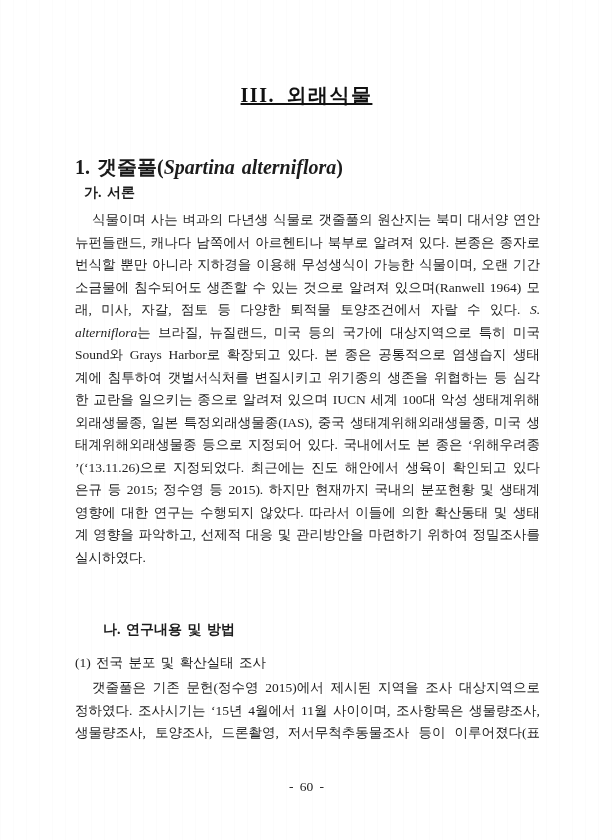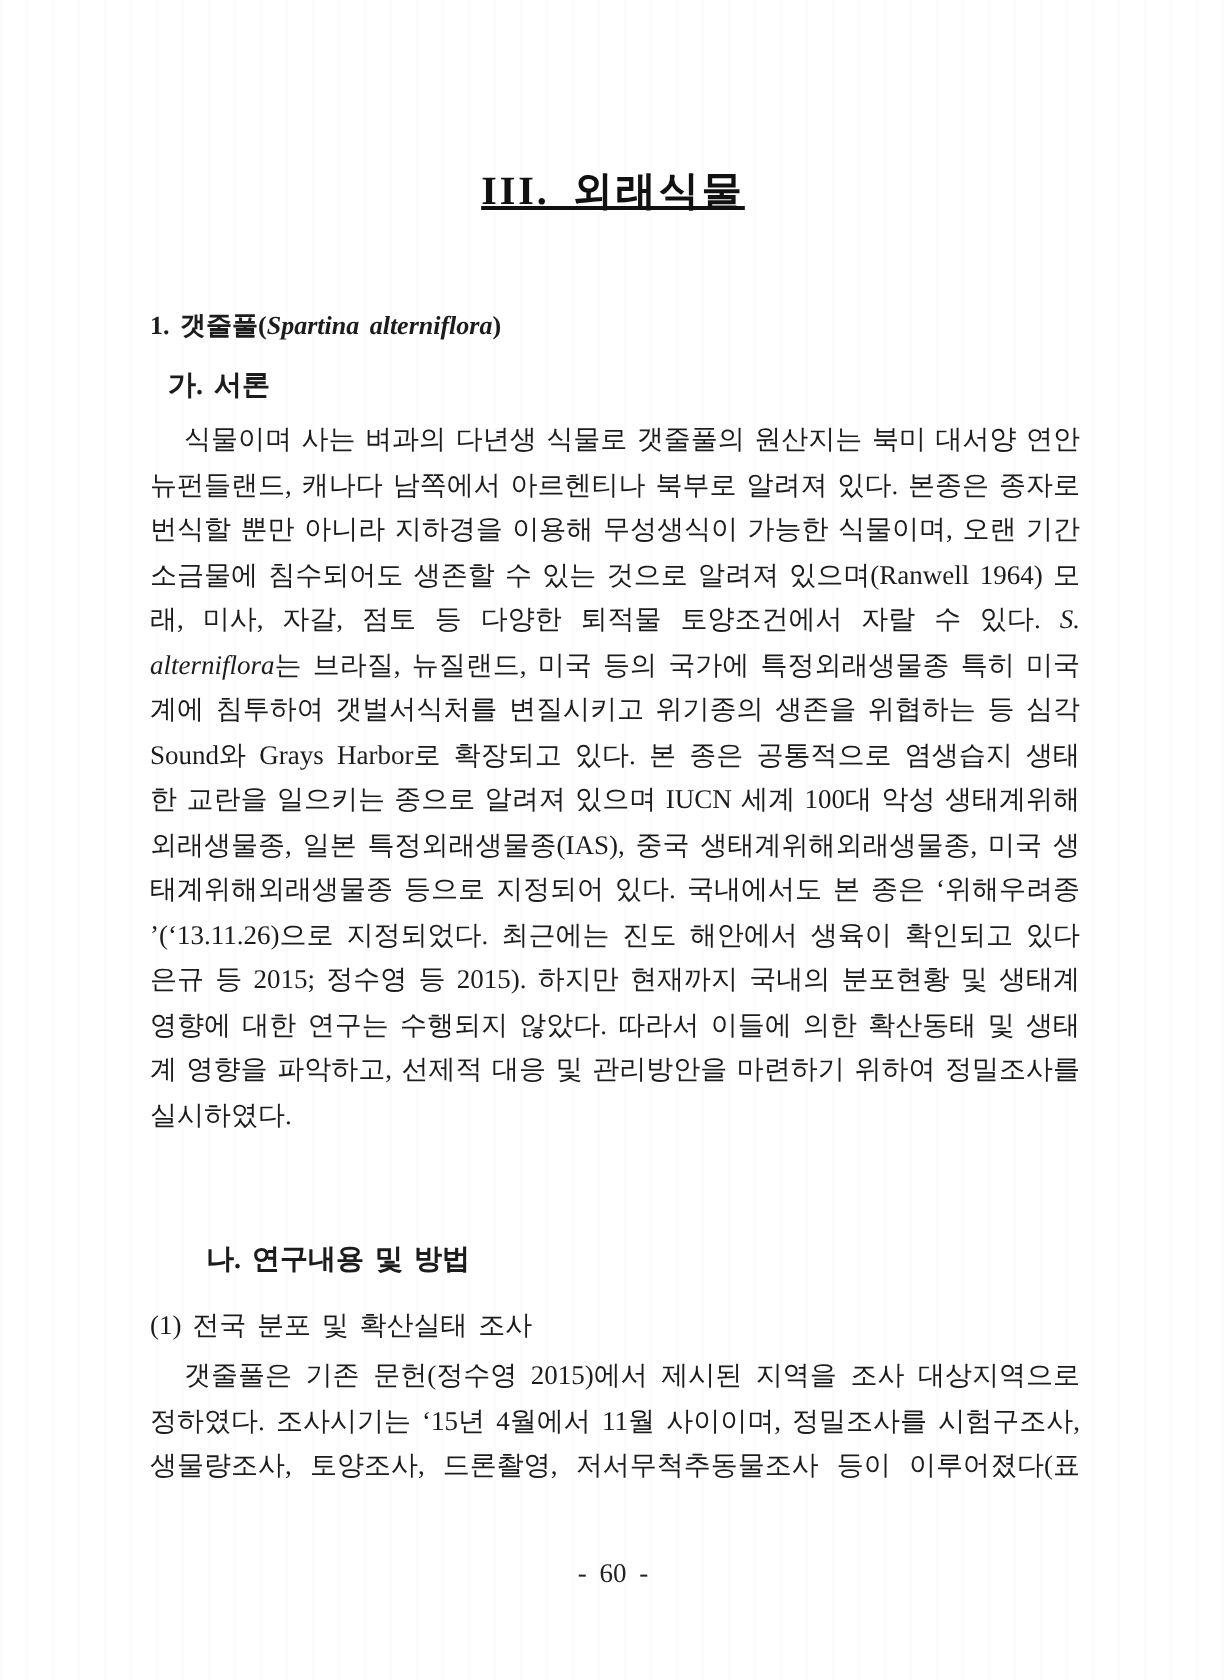--- a/index.html
+++ b/index.html
@@ -23,21 +23,21 @@
     font-size: 20px;
     font-weight: bold;
     letter-spacing: 1.5px;
     word-spacing: 5px;
     color: #111;
     text-decoration: underline;
   }
   .h-sec {
     position: absolute;
     left: 75px; top: 154px;
-    font-size: 13px;
+    font-size: 20px;
     font-weight: bold;
     word-spacing: 2px;
   }
   .it { font-style: italic; }
   .h-sub-a {
     position: absolute;
     left: 84px; top: 184px;
     font-size: 14px;
     font-weight: bold;
     word-spacing: 2px;
@@ -93,38 +93,38 @@
   <div class="h-sec"><span>1. 갯줄풀(</span><span class="it">Spartina alterniflora</span><span>)</span></div>
 
   <div class="h-sub-a">가. 서론</div>
 
   <div class="para para-intro">
       <div class="line indent"><span>식물이며 사는 벼과의 다년생 식물로 갯줄풀의 원산지는 북미 대서양 연안</span></div>
       <div class="line"><span>뉴펀들랜드, 캐나다 남쪽에서 아르헨티나 북부로 알려져 있다. 본종은 종자로</span></div>
       <div class="line"><span>번식할 뿐만 아니라 지하경을 이용해 무성생식이 가능한 식물이며, 오랜 기간</span></div>
       <div class="line"><span>소금물에 침수되어도 생존할 수 있는 것으로 알려져 있으며(Ranwell 1964) 모</span></div>
       <div class="line"><span>래, 미사, 자갈, 점토 등 다양한 퇴적물 토양조건에서 자랄 수 있다. </span><span class="it">S.</span></div>
-      <div class="line"><span class="it">alterniflora</span><span>는 브라질, 뉴질랜드, 미국 등의 국가에 특정외래생물종 특히 미국</span></div>
+      <div class="line"><span class="it">alterniflora</span><span>는 브라질, 뉴질랜드, 미국 등의 국가에 대상지역으로 특히 미국</span></div>
+      <div class="line"><span>Sound와 Grays Harbor로 확장되고 있다. 본 종은 공통적으로 염생습지 생태</span></div>
       <div class="line"><span>계에 침투하여 갯벌서식처를 변질시키고 위기종의 생존을 위협하는 등 심각</span></div>
-      <div class="line"><span>Sound와 Grays Harbor로 확장되고 있다. 본 종은 공통적으로 염생습지 생태</span></div>
       <div class="line"><span>한 교란을 일으키는 종으로 알려져 있으며 IUCN 세계 100대 악성 생태계위해</span></div>
       <div class="line"><span>외래생물종, 일본 특정외래생물종(IAS), 중국 생태계위해외래생물종, 미국 생</span></div>
       <div class="line"><span>태계위해외래생물종 등으로 지정되어 있다. 국내에서도 본 종은 ‘위해우려종</span></div>
       <div class="line"><span>’(‘13.11.26)으로 지정되었다. 최근에는 진도 해안에서 생육이 확인되고 있다(김</span></div>
       <div class="line"><span>은규 등 2015; 정수영 등 2015). 하지만 현재까지 국내의 분포현황 및 생태계</span></div>
       <div class="line"><span>영향에 대한 연구는 수행되지 않았다. 따라서 이들에 의한 확산동태 및 생태</span></div>
       <div class="line"><span>계 영향을 파악하고, 선제적 대응 및 관리방안을 마련하기 위하여 정밀조사를</span></div>
       <div class="line last"><span>실시하였다.</span></div>
     </div>
 
   <div class="h-sub-b">나. 연구내용 및 방법</div>
 
   <div class="h-sub-b1">(1) 전국 분포 및 확산실태 조사</div>
 
   <div class="para para-method">
       <div class="line indent"><span>갯줄풀은 기존 문헌(정수영 2015)에서 제시된 지역을 조사 대상지역으로 선</span></div>
-      <div class="line"><span>정하였다. 조사시기는 ‘15년 4월에서 11월 사이이며, 정밀조사를 시험구조사,</span></div>
+      <div class="line"><span>정하였다. 조사시기는 ‘15년 4월에서 11월 사이이며, 조사항목은 생물량조사,</span></div>
       <div class="line last"><span>생물량조사, 토양조사, 드론촬영, 저서무척추동물조사 등이 이루어졌다(표 11).</span></div>
     </div>
 
   <div class="footer">- 60 -</div>
 
 </div>
 
 </body></html>

